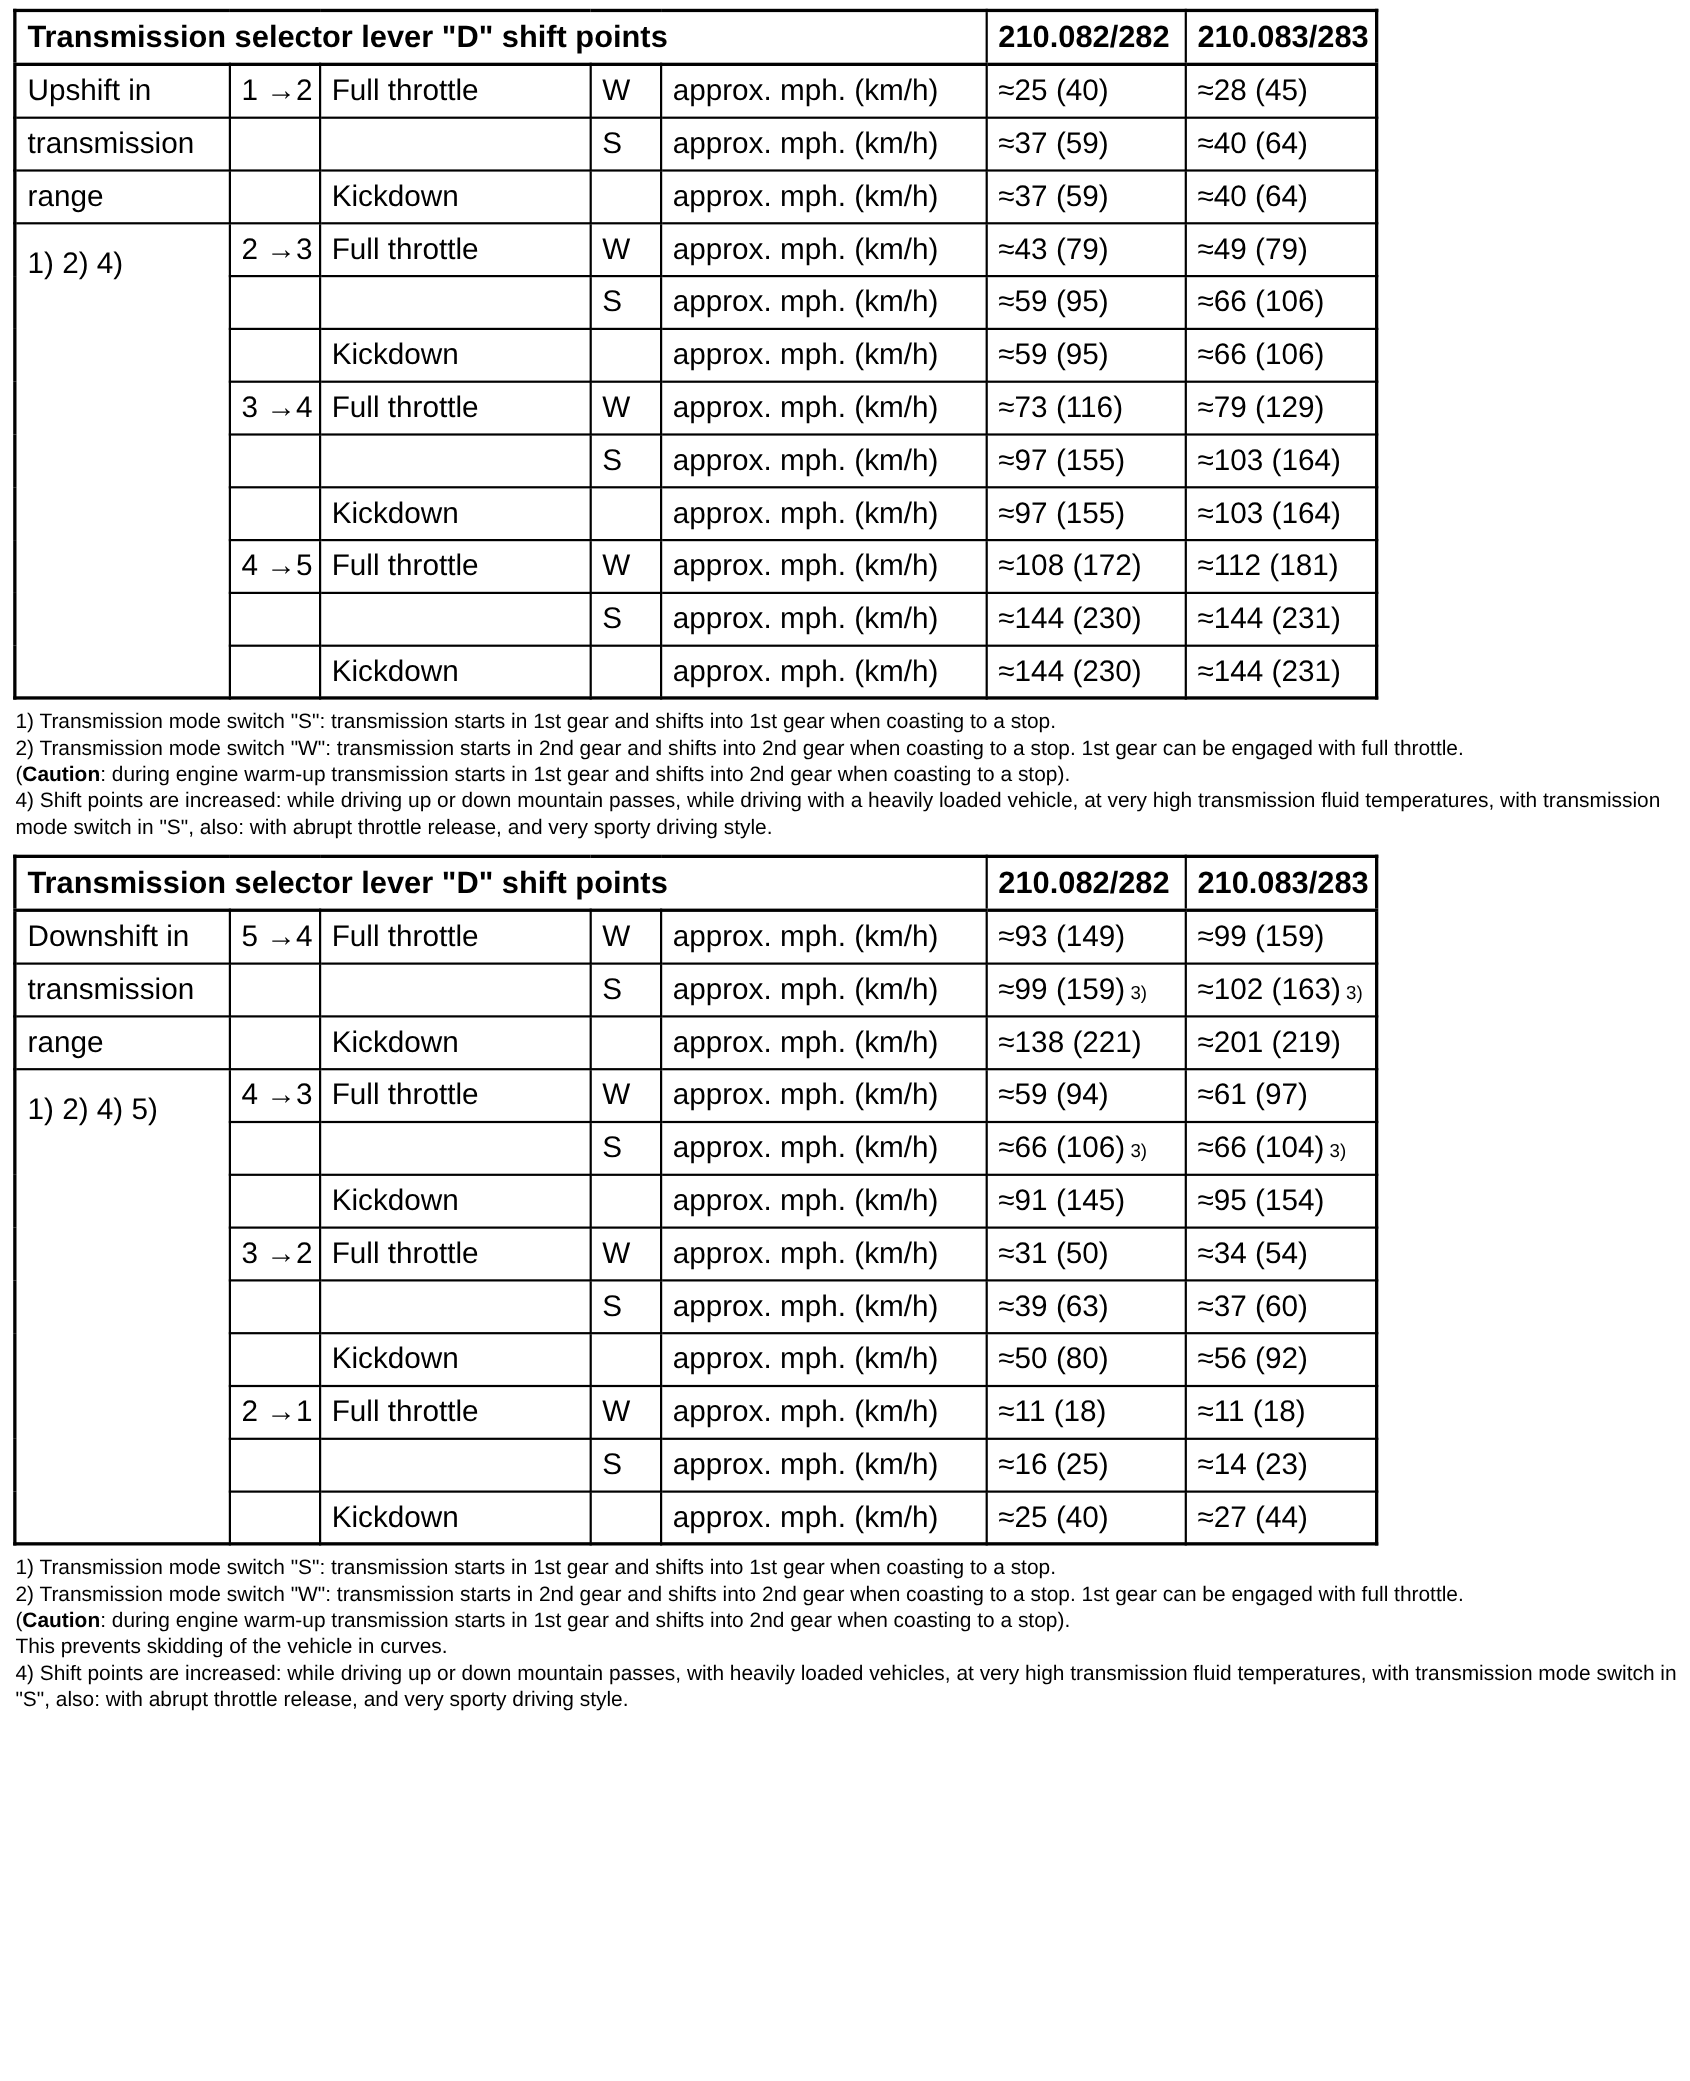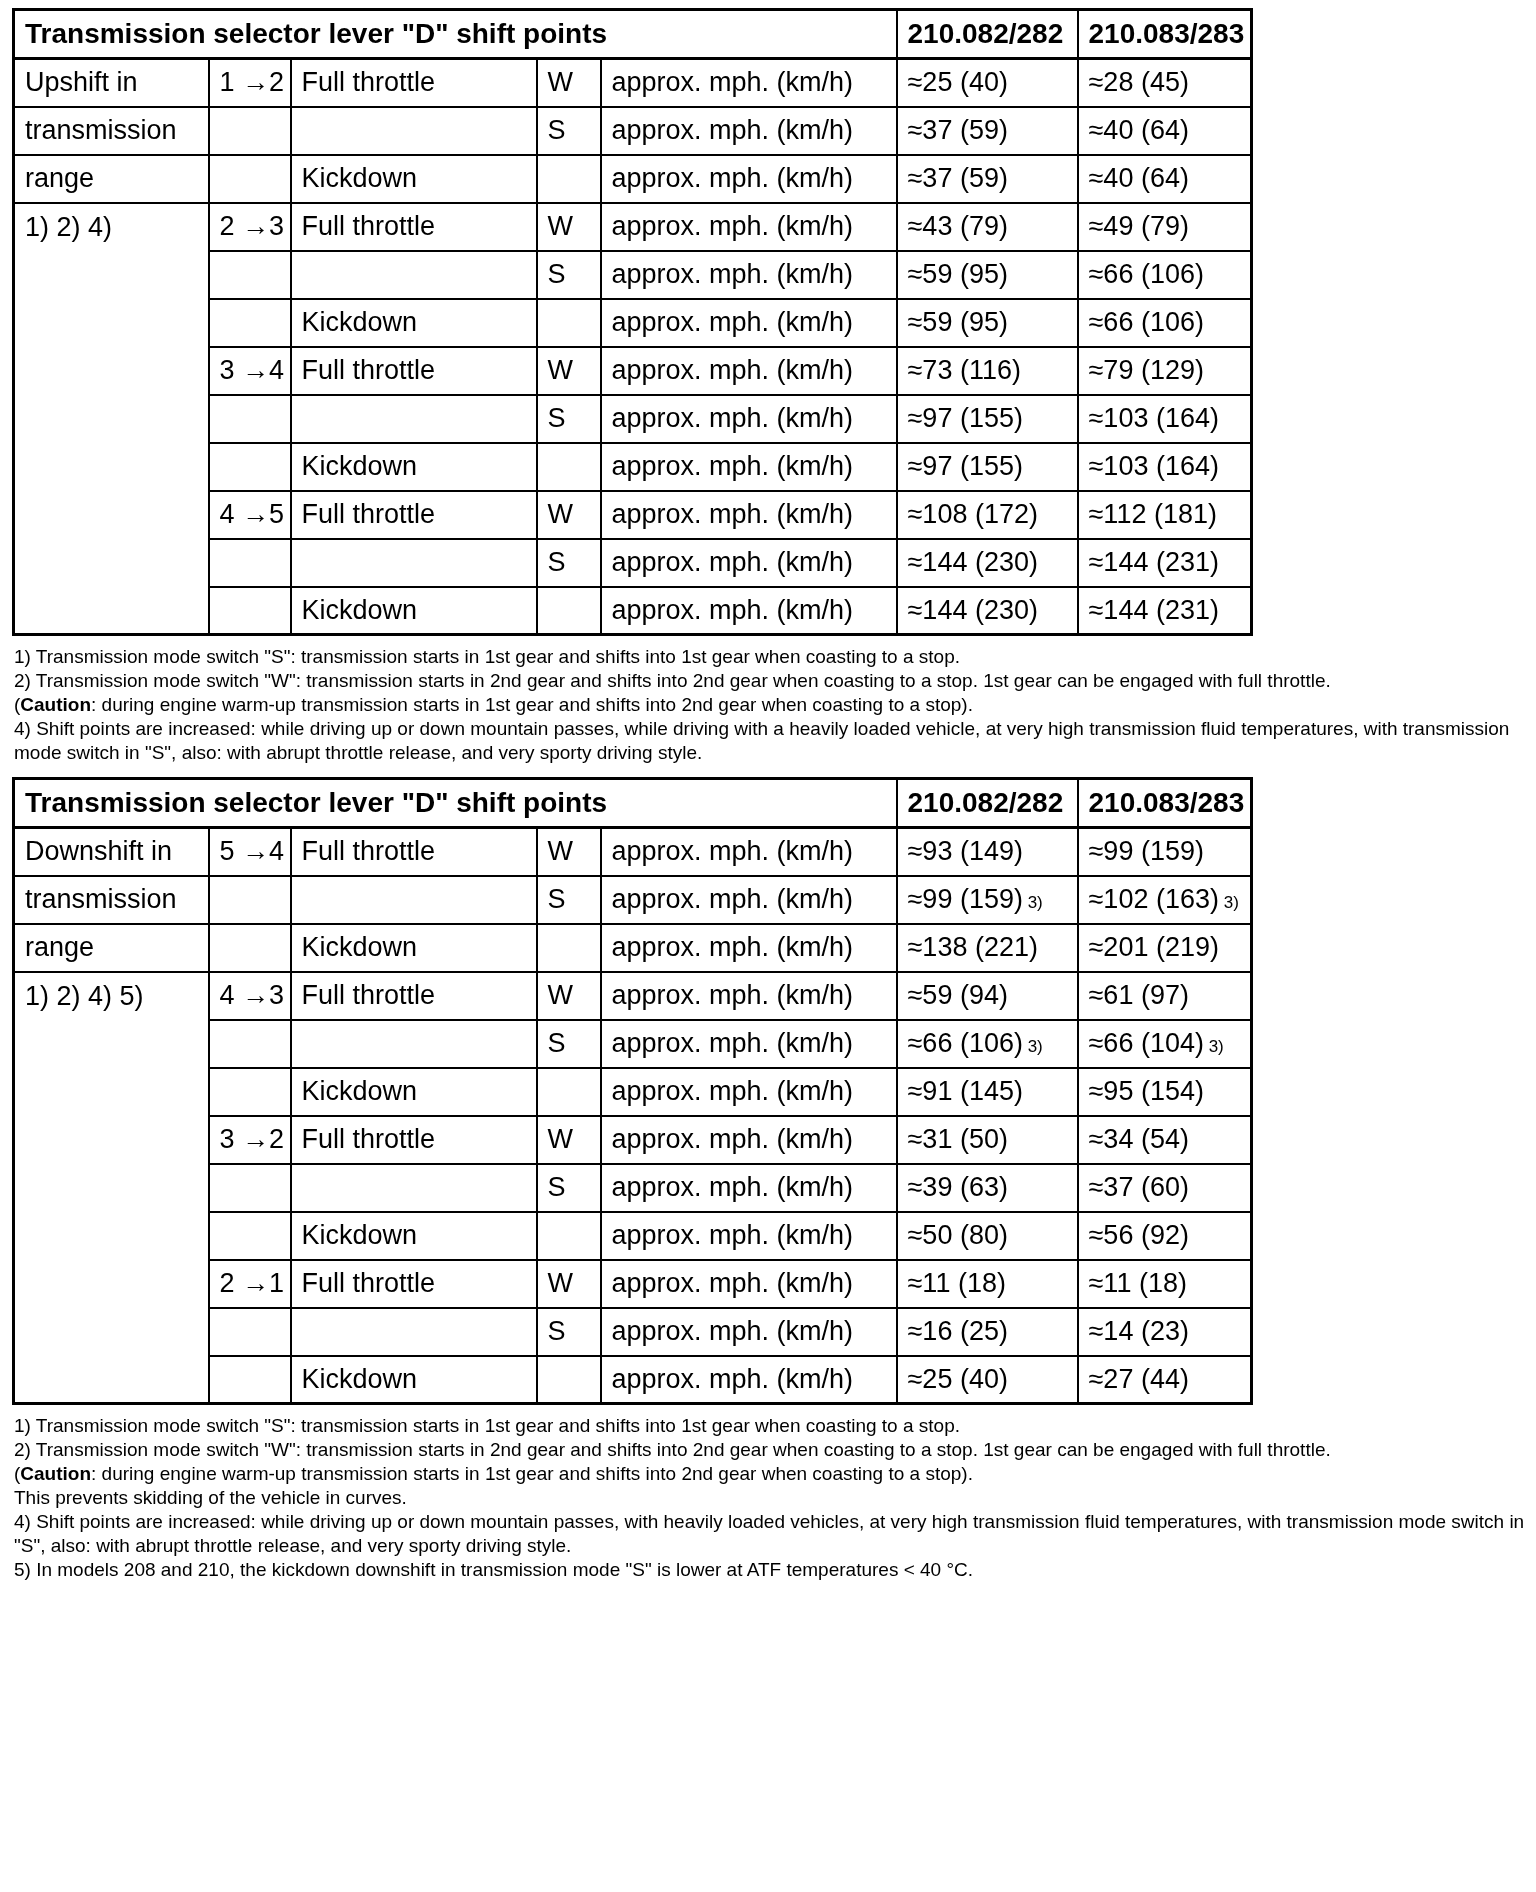--- a/index.html
+++ b/index.html
@@ -34,21 +34,21 @@
   .shift tbody td {
     height: 48px;
     font-size: 27px;
     font-weight: normal;
   }
   td.c-side { font-weight: bold; font-size: 28px; }
   td.c-refs {
     font-weight: normal;
     font-size: 17px;
     vertical-align: top;
-    padding-top: 8px;
+    padding-top: 20px;
   }
   td.c-val { font-size: 26px; padding-left: 10px; }
   .fn-sup { font-size: 17px; }
   .footnotes {
     width: 1512px;
     margin: 9px 0 12px 2px;
     font-size: 19px;
     line-height: 24px;
   }
   .fn-line { white-space: normal; }
@@ -307,16 +307,15 @@
         </tr>
       </tbody>
   </table>
 
   <div class="footnotes" id="fn-downshift">
       <div class="fn-line">1) Transmission mode switch "S": transmission starts in 1st gear and shifts into 1st gear when coasting to a stop.</div>
       <div class="fn-line">2) Transmission mode switch "W": transmission starts in 2nd gear and shifts into 2nd gear when coasting to a stop. 1st gear can be engaged with full throttle.</div>
       <div class="fn-line"><span>(</span><strong>Caution</strong><span>: during engine warm-up transmission starts in 1st gear and shifts into 2nd gear when coasting to a stop).</span></div>
       <div class="fn-line">This prevents skidding of the vehicle in curves.</div>
       <div class="fn-line">4) Shift points are increased: while driving up or down mountain passes, with heavily loaded vehicles, at very high transmission fluid temperatures, with transmission mode switch in "S",  also: with abrupt throttle release, and very sporty driving style.</div>
-      <div class="fn-line">5) In models 208 and 210, the kickdown downshift in transmission mode "S" is lower at ATF temperatures &lt; 40 °C.</div>
     </div>
 
 </div>
 
 </body></html>

